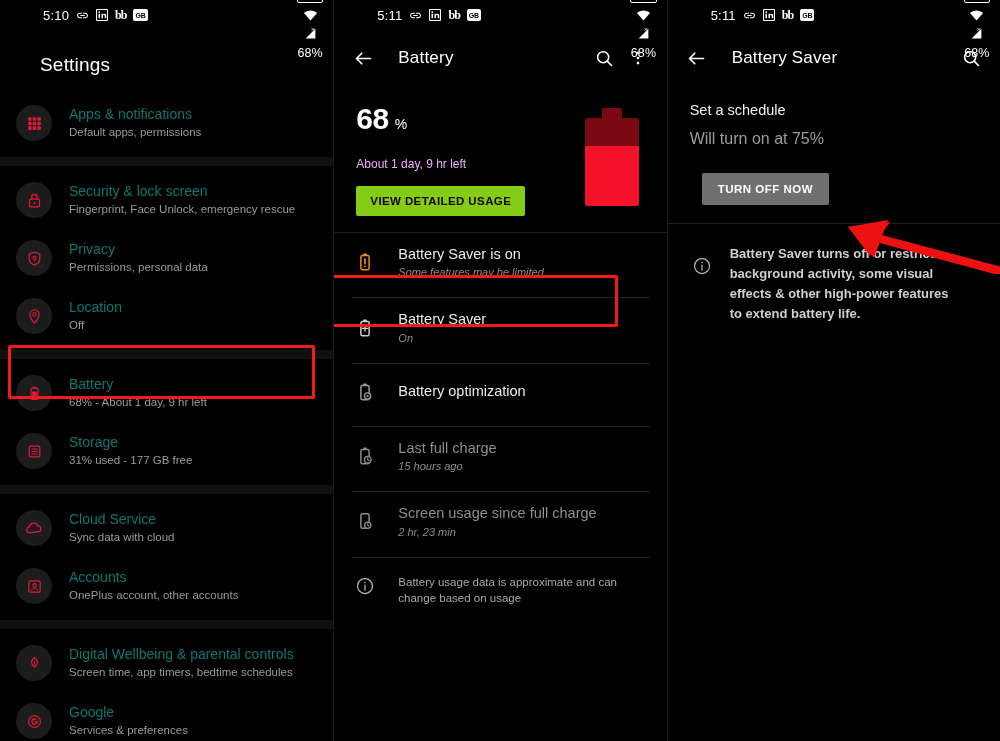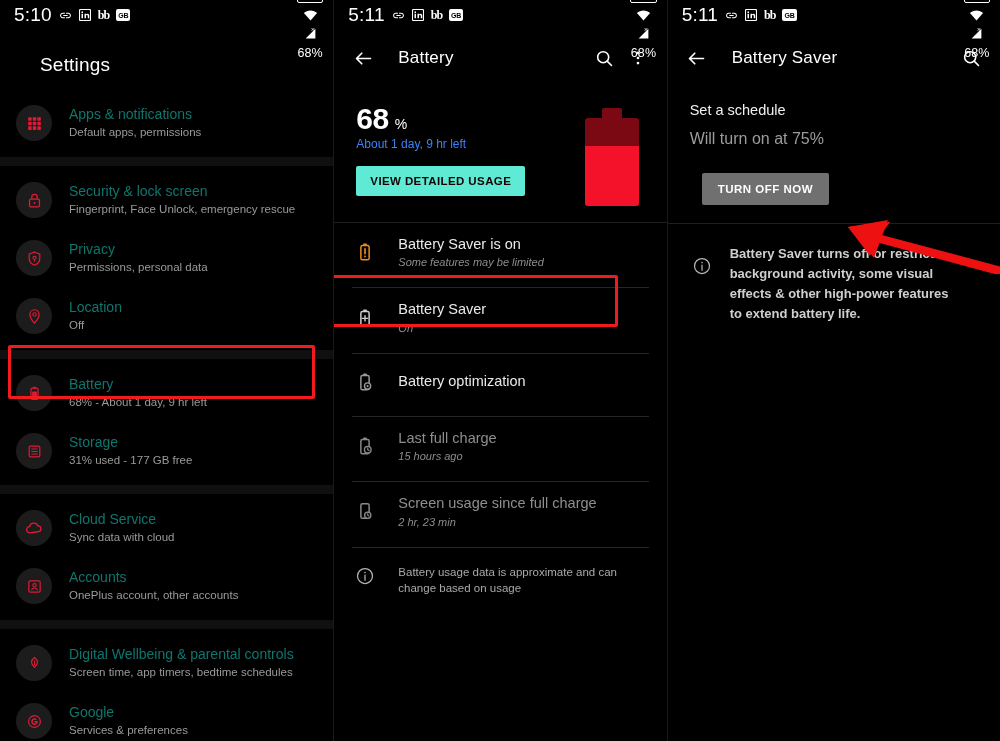--- a/index.html
+++ b/index.html
@@ -13,21 +13,21 @@
   .screens { display: flex; width: 1000px; height: 741px; }
   .panel { width: 333.33px; height: 741px; position: relative; background: #000; overflow: hidden; }
   .panel + .panel { border-left: 1px solid #1a1a1a; }
 
   
   .statusbar {
     height: 30px; display: flex; align-items: center;
     padding: 0 10px 0 14px; font-size: 12.5px; color: #fff;
   }
   .sb-left { display: flex; align-items: center; gap: 7px; }
-  .sb-time { font-size: 19px; letter-spacing: .2px; }
+  .sb-time { font-size: 13px; letter-spacing: .2px; margin-left: 29px; }
   .sb-right { margin-left: auto; display: flex; align-items: center; gap: 6px; flex-direction: column; }
   .sb-batt { font-size: 12.5px; letter-spacing: .1px; }
   .ic { display: inline-block; line-height: 0; }
   .badge-box {
     border: 1.4px solid #fff; border-radius: 2px;
     font-size: 7px; font-weight: bold; line-height: 1;
     padding: 2px 1.5px; color: #fff; letter-spacing: -.3px;
     font-family: "Liberation Sans", sans-serif;
   }
   .badge-fill {
@@ -75,23 +75,23 @@
     position: absolute; border: 3px solid #f21b1b; border-radius: 2px;
     pointer-events: none; z-index: 20;
   }
 
   
   .batt-summary { display: flex; align-items: flex-start; padding: 16px 20px 10px 22px; }
   .bs-left { flex: 1; }
   .bs-pct { display: flex; align-items: baseline; color: #fff; }
   .bs-num { font-size: 30px; font-weight: 700; letter-spacing: -.5px; }
   .bs-unit { font-size: 14px; margin-left: 6px; font-weight: 400; }
-  .bs-time2 { color: #3b82f6; font-size: 12px; margin-top: 1px; }
+  .bs-time2 { color: #f0abfc; font-size: 12px; margin-top: 21px; }
   .bs-btn {
-    margin-top: 15px; display: inline-block; background: #5eead4; color: #140305;
+    margin-top: 15px; display: inline-block; background: #84cc16; color: #140305;
     font-size: 11.5px; font-weight: 700; letter-spacing: .4px;
     padding: 9px 14px; border: none; border-radius: 2px; cursor: pointer;
     font-family: "Liberation Sans", sans-serif;
   }
   .bs-batt-graphic { width: 54px; margin-right: 8px; margin-top: 6px; position: relative; }
   .bs-cap { width: 20px; height: 10px; background: #7b0914; margin: 0 auto; border-radius: 2px 2px 0 0; }
   .bs-body { width: 54px; height: 88px; background: #7b0914; border-radius: 3px; position: relative; overflow: hidden; }
   .bs-fill { position: absolute; left: 0; bottom: 0; width: 100%; background: #f4122b; }
 
   .divider { height: 1px; background: #262626; margin: 6px 18px 0 18px; }

